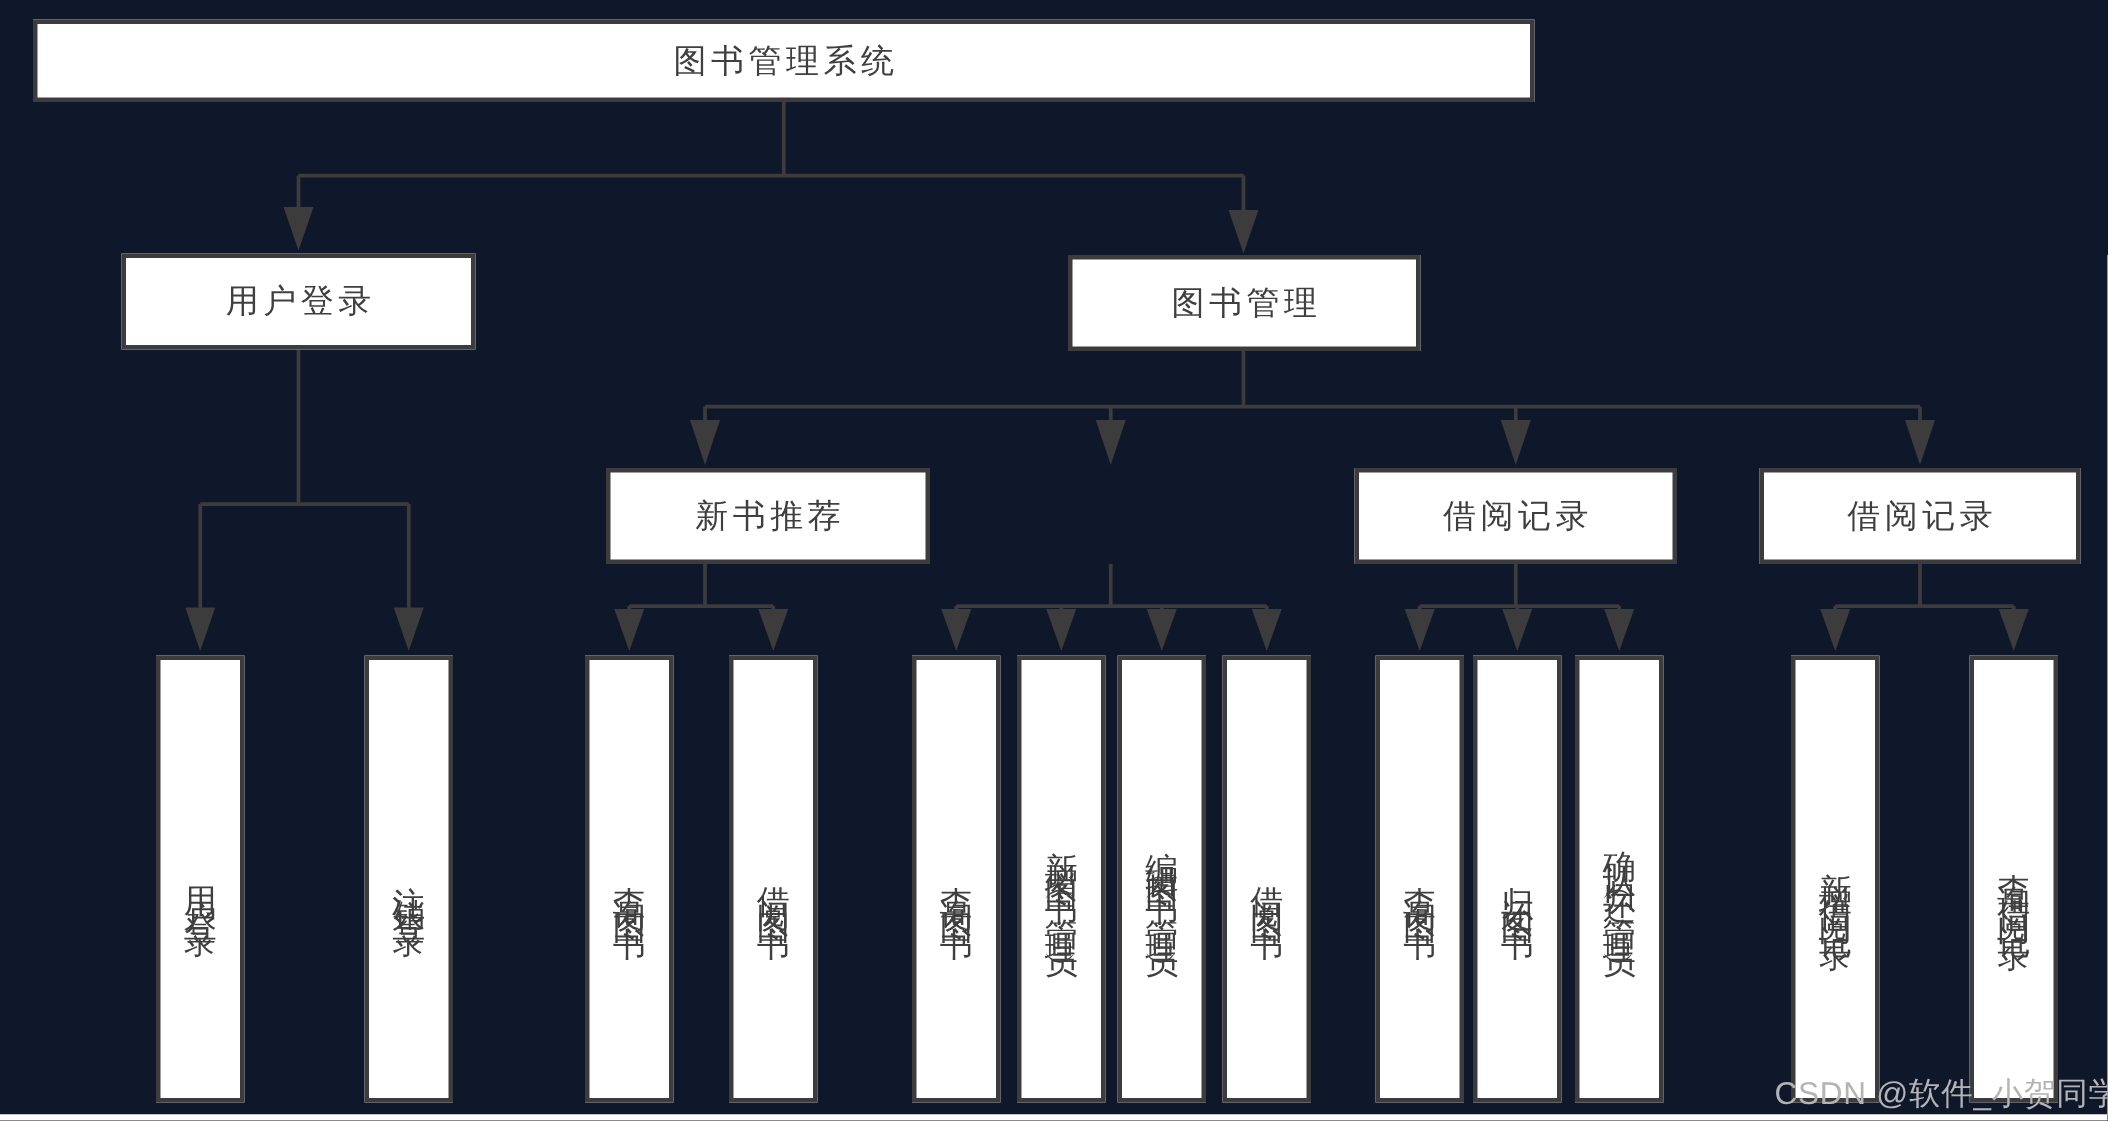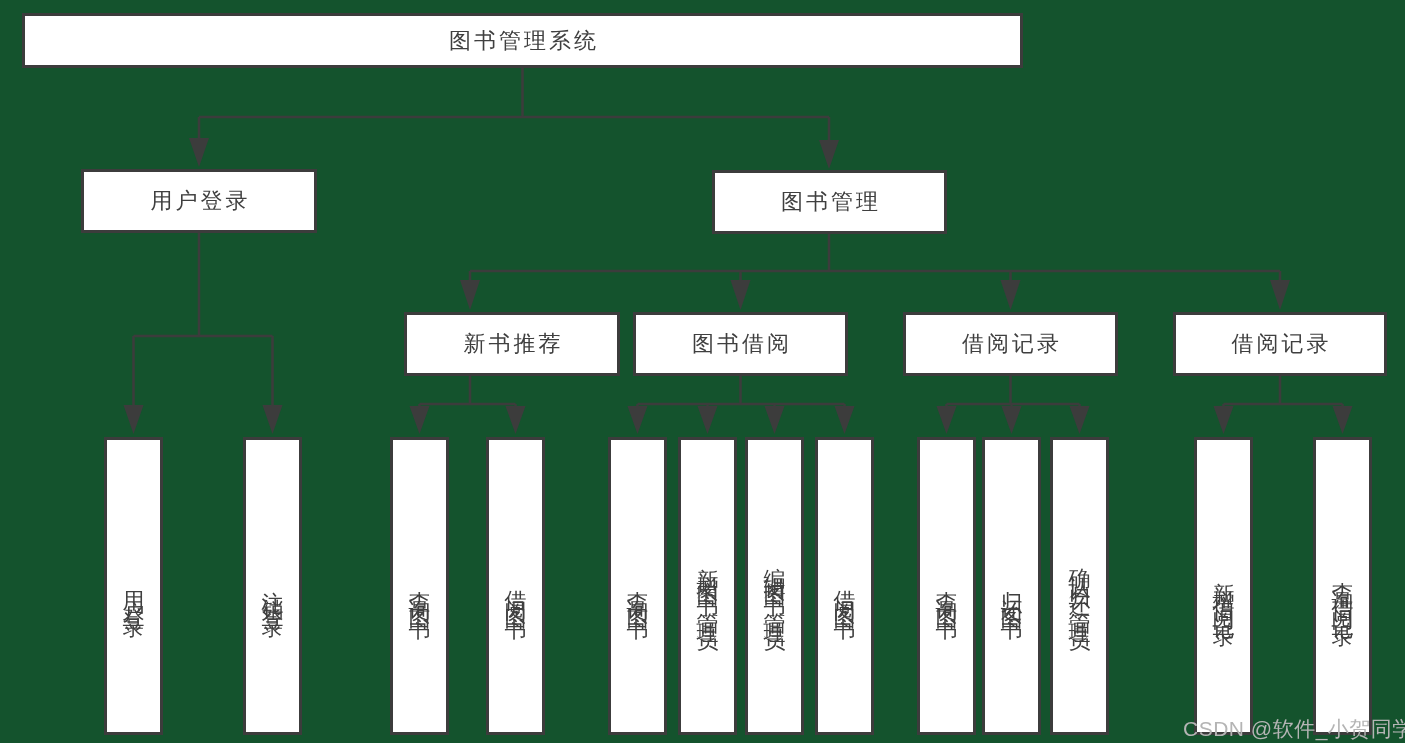--- a/index.html
+++ b/index.html
@@ -5,21 +5,21 @@
   :root{
     --line:#3c3c3c;
     --text:#3f3f3f;
     --wm:#b4b4b4;
   }
   html,body{margin:0;padding:0;background:#ffffff;}
   body{font-family:"Liberation Sans","DejaVu Sans",sans-serif;}
   .canvas{
     position:relative;
     width:1405px;height:743px;
-    background:#14532d;
+    background:#0f172a;
     overflow:hidden;
   }
   .connectors{
     position:absolute;left:0;top:0;width:1405px;height:747px;
     z-index:1;
   }
   .box{
     position:absolute;
     box-sizing:border-box;
     background:#ffffff;
@@ -115,23 +115,20 @@
   <div class="box hbox n-userlogin">
     <span>用户登录</span>
   </div>
   <div class="box hbox n-bookmgmt">
     <span>图书管理</span>
   </div>
 
   <div class="box hbox n-newbook">
     <span>新书推荐</span>
   </div>
-  <div class="box hbox n-borrowing">
-    <span>图书借阅</span>
-  </div>
   <div class="box hbox n-current">
     <span>借阅记录</span>
   </div>
   <div class="box hbox n-records">
     <span>借阅记录</span>
   </div>
 
   <div class="box vbox l1">
     <span class="vtext">用户登录</span>
   </div>

